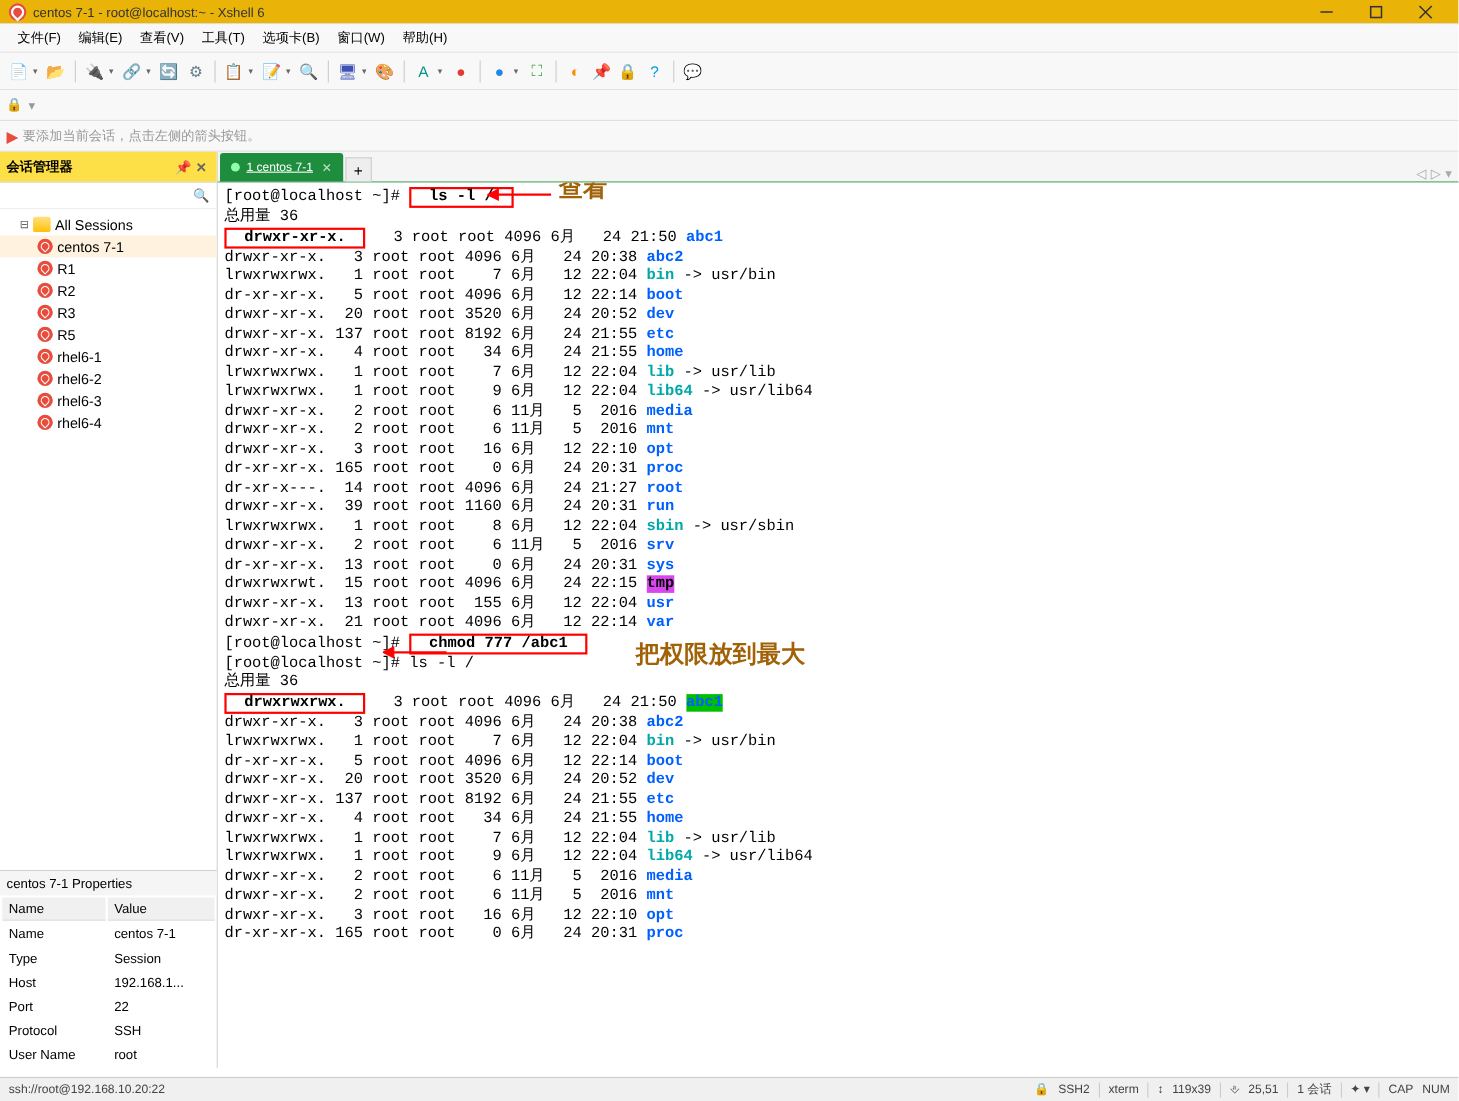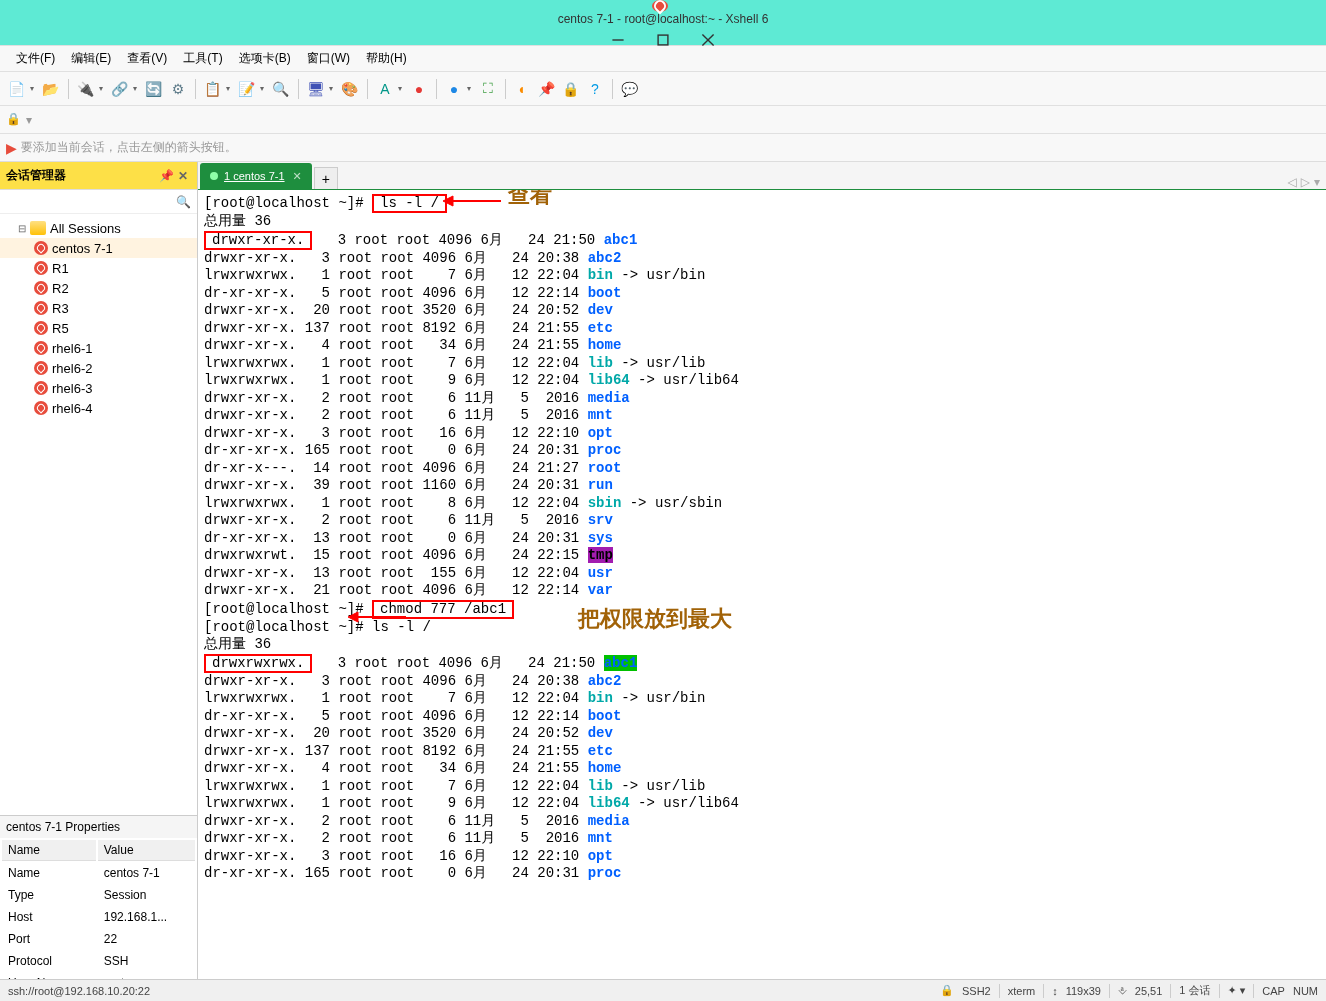--- a/index.html
+++ b/index.html
@@ -1,17 +1,17 @@
 <!DOCTYPE html>
 <html><head>
 <meta charset="utf-8">
 <style>
 * { box-sizing: border-box; margin: 0; padding: 0; }
 body { font-family: "Microsoft YaHei", "Segoe UI", Tahoma, sans-serif; font-size: 12px; background: #fff; width: 1326px; height: 1001px; overflow: hidden; position: relative; }
-.titlebar { height: 46px; background: #5eead4; display: flex; align-items: center; padding: 0 8px; border-bottom: 1px solid #e0e0e0; flex-direction: column; }
+.titlebar { height: 22px; background: #eab308; display: flex; align-items: center; padding: 0 8px; border-bottom: 1px solid #e0e0e0; }
 .titlebar .logo { width: 16px; height: 16px; border-radius: 50%; background: #e74c3c; margin-right: 6px; display: flex; align-items: center; justify-content: center; }
 .titlebar .logo::after { content: ""; width: 8px; height: 8px; border: 2px solid #fff; border-radius: 50% 50% 50% 0; transform: rotate(-45deg); }
 .titlebar .title { flex: 1; font-size: 12px; color: #333; }
 .titlebar .win-controls { display: flex; gap: 0; }
 .titlebar .win-btn { width: 45px; height: 28px; display: flex; align-items: center; justify-content: center; cursor: pointer; }
 .menubar { height: 26px; background: #f8f8f8; display: flex; align-items: center; padding: 0 8px; border-bottom: 1px solid #e0e0e0; }
 .menubar .menu-item { padding: 4px 8px; cursor: pointer; font-size: 12px; }
 .toolbar { height: 34px; background: #f8f8f8; display: flex; align-items: center; padding: 0 6px; gap: 2px; border-bottom: 1px solid #e0e0e0; }
 .toolbar .tbtn { width: 22px; height: 22px; display: flex; align-items: center; justify-content: center; cursor: pointer; border-radius: 2px; }
 .toolbar .sep { width: 1px; height: 20px; background: #ccc; margin: 0 4px; }
@@ -47,23 +47,23 @@
 .tabs { height: 28px; background: #f5f5f5; display: flex; align-items: flex-end; border-bottom: 1px solid #1e8e3e; padding-left: 2px; }
 .tab { height: 26px; display: flex; align-items: center; padding: 0 10px; background: #1e8e3e; color: #fff; border-radius: 3px 3px 0 0; font-size: 11px; cursor: pointer; margin-right: 2px; }
 .tab .dot { width: 8px; height: 8px; border-radius: 50%; background: #8effa8; margin-right: 6px; }
 .tab .tab-close { margin-left: 8px; opacity: 0.7; }
 .tab-add { width: 24px; height: 22px; display: flex; align-items: center; justify-content: center; background: #eee; border: 1px solid #ccc; border-bottom: none; cursor: pointer; font-size: 14px; }
 .tabs-nav { margin-left: auto; display: flex; align-items: center; padding-right: 6px; color: #aaa; gap: 4px; }
 .terminal { flex: 1; background: #fff; font-family: "Consolas","Courier New",monospace; font-size: 14px; line-height: 17.5px; padding: 4px 6px; white-space: pre; overflow: hidden; position: relative; }
 .terminal .u { color: #000; }
 .terminal .cyan { color: #00a8a8; font-weight: bold; }
 .terminal .blue { color: #0060ff; font-weight: bold; }
-.terminal .green-bg { background: #a21caf; color: #000; font-weight: bold; }
+.terminal .green-bg { background: #d946ef; color: #000; font-weight: bold; }
 .terminal .green-bg2 { background: #00c000; color: #0060ff; font-weight: bold; }
-.redbox { border: 2px solid #ff0000; padding: 0 6px; display: inline-block; line-height: 15px; }
+.redbox { border: 2px solid #ff0000; padding: 0 16px; display: inline-block; line-height: 15px; font-weight: bold; }
 .anno { color: #a16207; font-family: "KaiTi","STKaiti",serif; font-size: 22px; position: absolute; font-weight: bold; }
 .arrow { position: absolute; stroke: #ff0000; fill: #ff0000; }
 .statusbar { height: 22px; background: #f0f0f0; border-top: 1px solid #ccc; display: flex; align-items: center; padding: 0 8px; font-size: 11px; color: #444; position: absolute; bottom: 0; left: 0; right: 0; }
 .statusbar .sb-left { flex: 1; }
 .statusbar .sb-right { display: flex; gap: 8px; align-items: center; }
 .sb-sep { width: 1px; height: 14px; background: #ccc; }
 .lock-sm { color: #aaa; }
 .icon-svg { width: 14px; height: 14px; }
 </style>
 </head>

